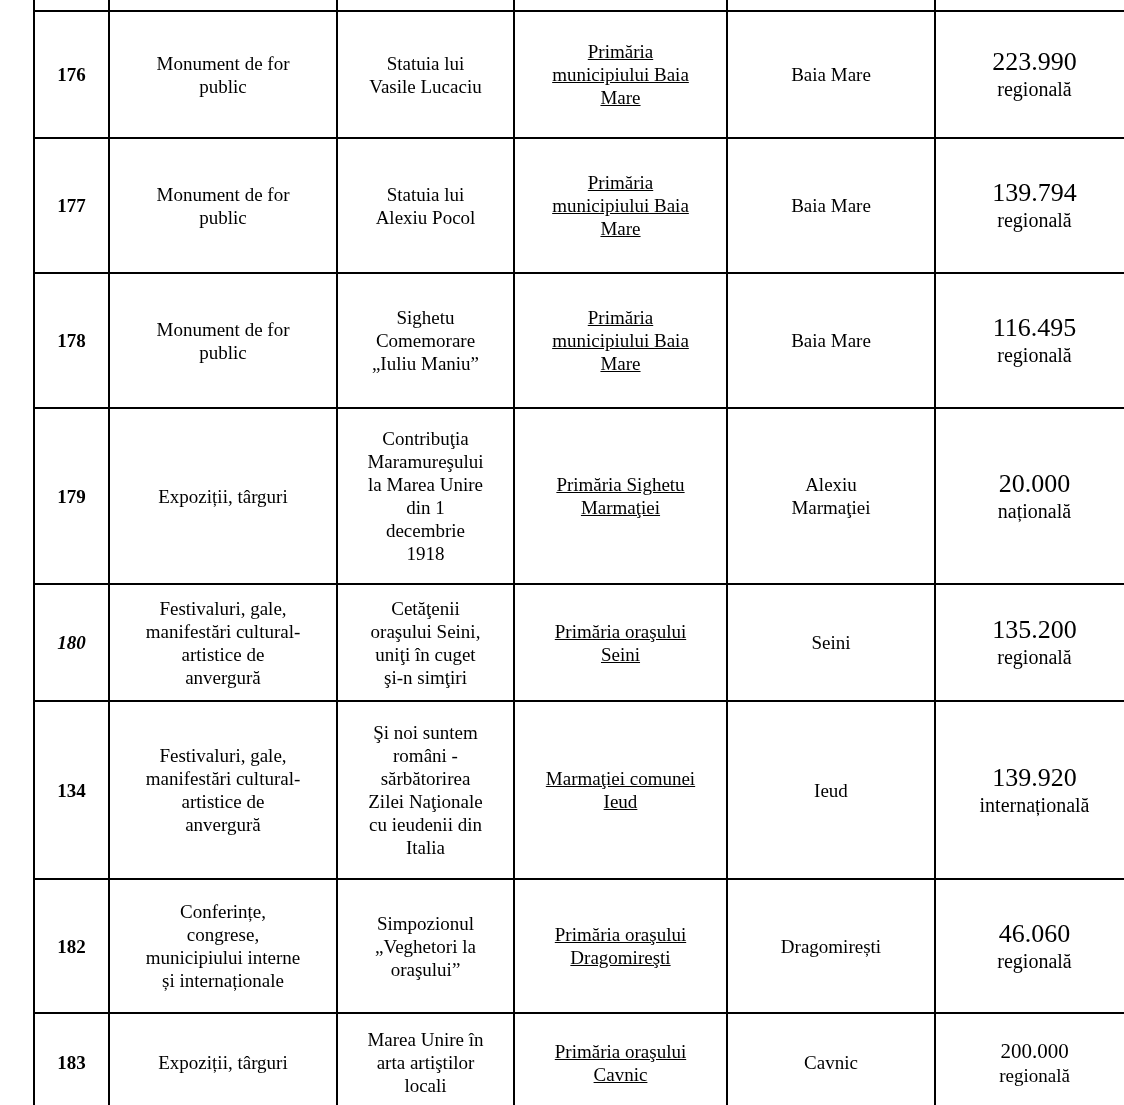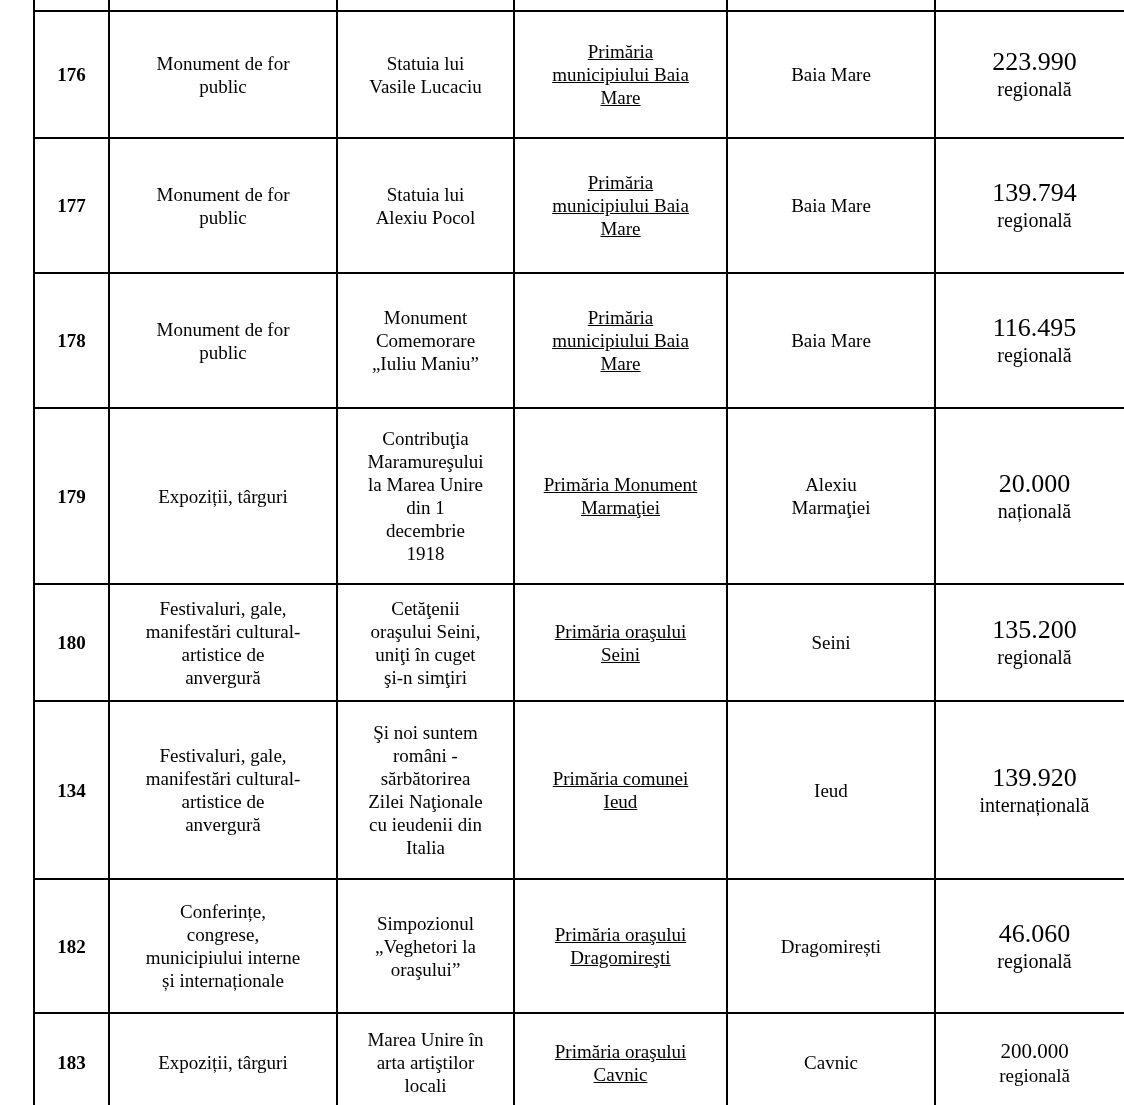--- a/index.html
+++ b/index.html
@@ -97,46 +97,46 @@
           <td class="col-appl">Primăria
 municipiului Baia
 Mare</td>
           <td class="col-loc">Baia Mare</td>
           <td class="col-amt"><div class="amount-value">139.794</div><div class="amount-scope">regională</div></td>
         </tr>
         <tr>
           <td class="col-nr" style="height: 129px;">178</td>
           <td class="col-cat">Monument de for
 public</td>
-          <td class="col-proj">Monument
+          <td class="col-proj">Sighetu
 Comemorare
 „Iuliu Maniu”</td>
           <td class="col-appl">Primăria
 municipiului Baia
 Mare</td>
           <td class="col-loc">Baia Mare</td>
           <td class="col-amt"><div class="amount-value">116.495</div><div class="amount-scope">regională</div></td>
         </tr>
         <tr>
           <td class="col-nr" style="height: 170px;">179</td>
           <td class="col-cat">Expoziții, târguri</td>
           <td class="col-proj">Contribuţia
 Maramureşului
 la Marea Unire
 din 1
 decembrie
 1918</td>
-          <td class="col-appl">Primăria Monument
+          <td class="col-appl">Primăria Sighetu
 Marmaţiei</td>
           <td class="col-loc">Alexiu
 Marmaţiei</td>
           <td class="col-amt"><div class="amount-value">20.000</div><div class="amount-scope">națională</div></td>
         </tr>
         <tr>
-          <td class="col-nr" style="height: 111px;">180</td>
+          <td class="col-nr" style="height: 111px; font-style: italic;">180</td>
           <td class="col-cat">Festivaluri, gale,
 manifestări cultural-
 artistice de
 anvergură</td>
           <td class="col-proj">Cetăţenii
 oraşului Seini,
 uniţi în cuget
 şi-n simţiri</td>
           <td class="col-appl">Primăria oraşului
 Seini</td>
@@ -148,21 +148,21 @@
           <td class="col-cat">Festivaluri, gale,
 manifestări cultural-
 artistice de
 anvergură</td>
           <td class="col-proj">Şi noi suntem
 români -
 sărbătorirea
 Zilei Naţionale
 cu ieudenii din
 Italia</td>
-          <td class="col-appl">Primăria comunei
+          <td class="col-appl">Marmaţiei comunei
 Ieud</td>
           <td class="col-loc">Ieud</td>
           <td class="col-amt"><div class="amount-value">139.920</div><div class="amount-scope">internațională</div></td>
         </tr>
         <tr>
           <td class="col-nr" style="height: 128px;">182</td>
           <td class="col-cat">Conferințe,
 congrese,
 municipiului interne
 și internaționale</td>

